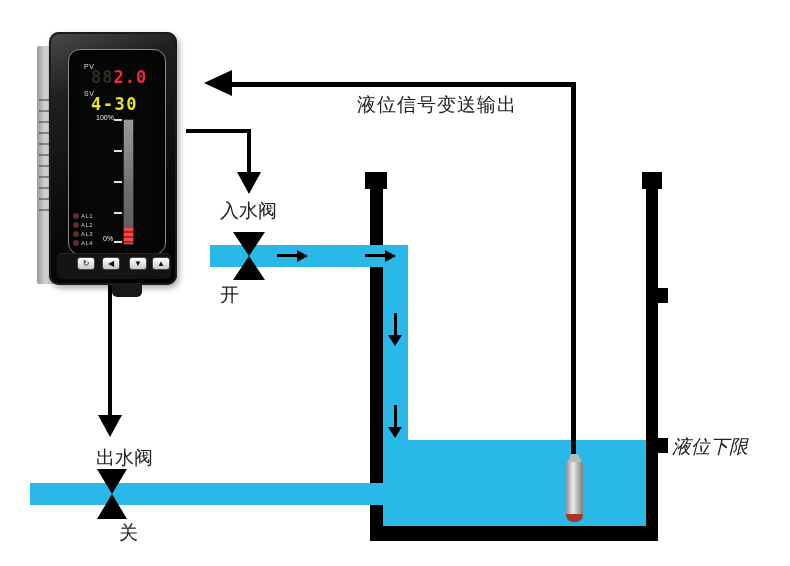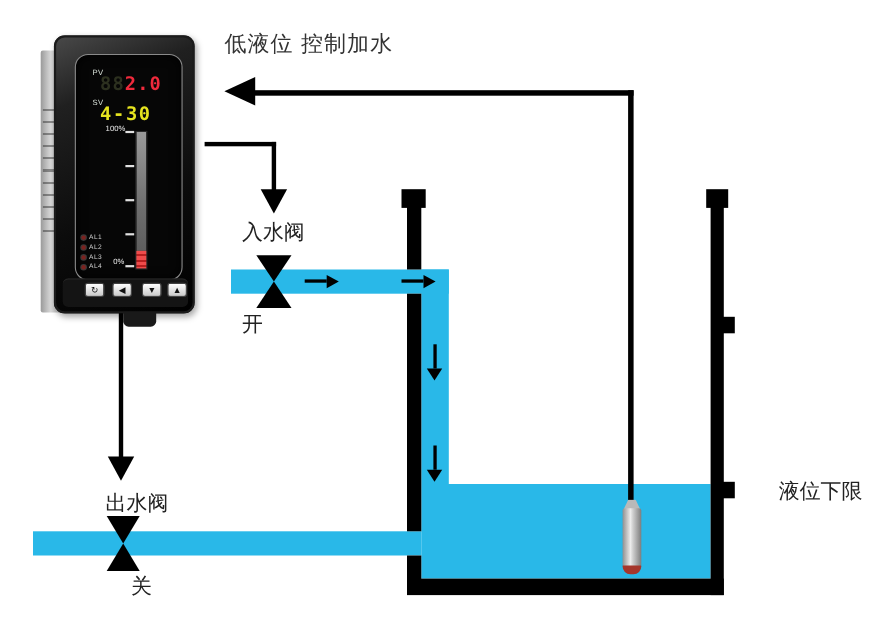--- a/index.html
+++ b/index.html
@@ -9,21 +9,21 @@
 
   
   .cn{color:#222;white-space:nowrap;}
   .title{left:204px;top:26px;font-size:20px;letter-spacing:1px;color:#333;}
   .sig-label{left:357px;top:92px;font-size:19px;letter-spacing:1px;}
   .lbl-inlet{left:220px;top:198px;font-size:19px;}
   .lbl-open{left:220px;top:282px;font-size:19px;}
   .lbl-outlet{left:96px;top:445px;font-size:19px;}
   .lbl-closed{left:119px;top:520px;font-size:19px;}
   .lbl-upper{left:672px;top:284px;font-size:19px;}
-  .lbl-lower{left:708px;top:434px;font-size:19px;}
+  .lbl-lower{left:672px;top:434px;font-size:19px;font-style:italic;}
 
   
   .water{background:#29b8e8;}
   .pipe-in{left:210px;top:245px;width:198px;height:22px;}
   .column-down{left:383px;top:245px;width:25px;height:195px;}
   .pool{left:383px;top:440px;width:263px;height:86px;}
   .pipe-out{left:30px;top:483px;width:353px;height:22px;}
 
   
   .wall{background:#000;}
@@ -199,20 +199,20 @@
 
       <div class="abs btn-strip"></div>
       <button class="abs key key1">↻</button>
       <button class="abs key key2">◀</button>
       <button class="abs key key3">▼</button>
       <button class="abs key key4">▲</button>
     </div>
     <div class="abs instr-tab"></div>
   </div>
 
-  <div class="abs cn title">低液位 控制加水</div>
+  <div class="abs cn sig-label">液位信号变送输出</div>
   <div class="abs cn lbl-inlet">入水阀</div>
   <div class="abs cn lbl-open">开</div>
   <div class="abs cn lbl-outlet">出水阀</div>
   <div class="abs cn lbl-closed">关</div>
   <div class="abs cn lbl-lower">液位下限</div>
 
 </div>
 
 </body></html>

